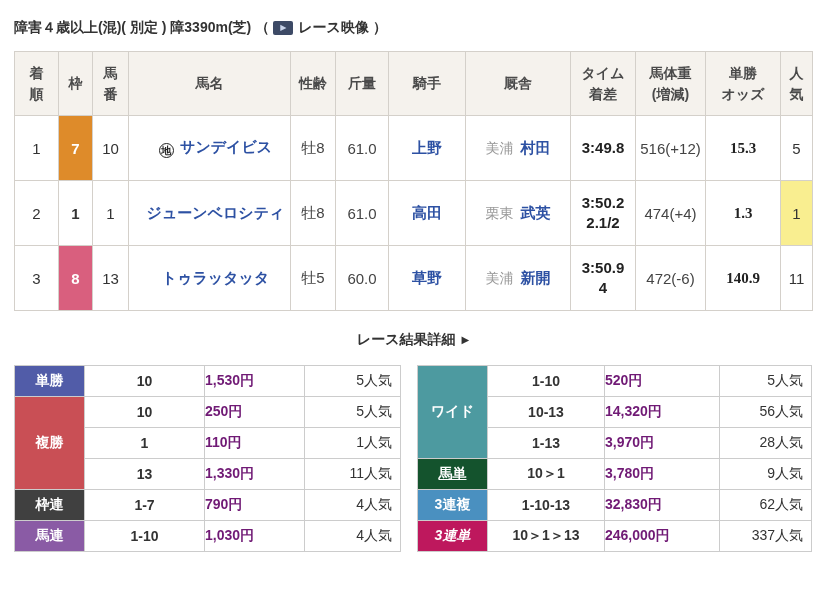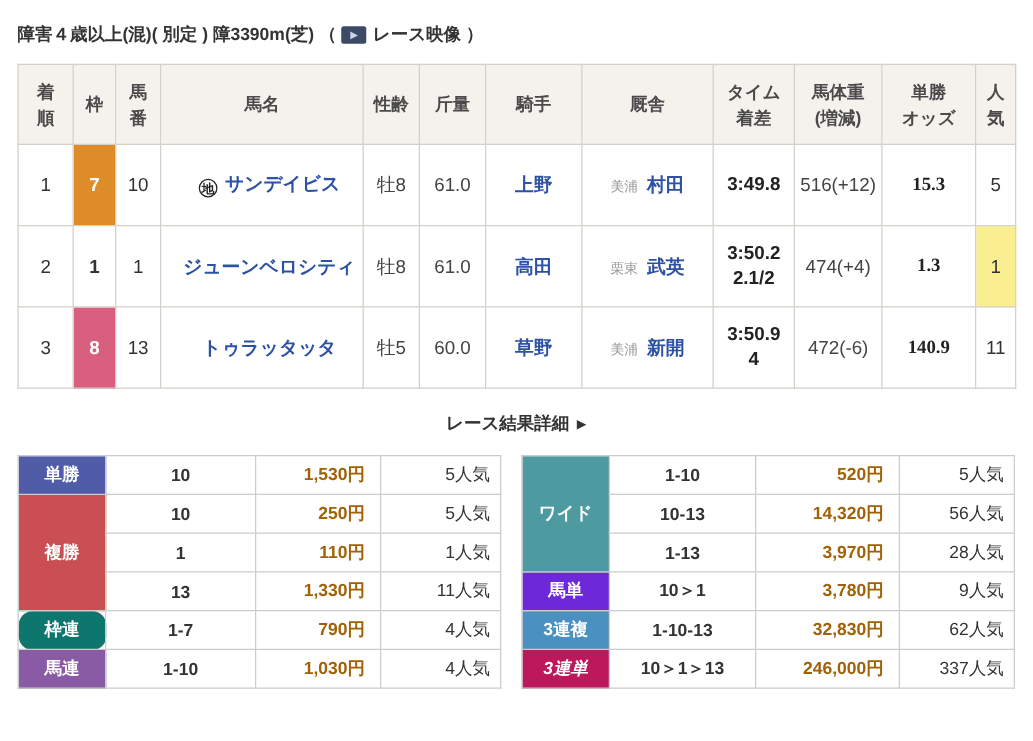--- a/index.html
+++ b/index.html
@@ -37,36 +37,36 @@
   td.c-waku { font-weight:bold; }
   td.c-name { text-align:left; padding-left:12px; }
   a.blue-link { color:#2d51a3; font-weight:bold; text-decoration:none; cursor:pointer; }
   td.c-name a { font-size:15px; }
   .mark {
     display:inline-flex; align-items:center; justify-content:center;
     width:15px; height:15px; border:1.5px solid #222; border-radius:50%;
     font-size:10px; color:#222; margin-right:2px; vertical-align:-2px; font-weight:bold;
   }
   td.c-sexage, td.c-weight, td.c-body { color:#444; }
-  td.c-stable .region { font-size:11px; color:#999; margin-right:3px; }
+  td.c-stable .region { font-size:14px; color:#999; margin-right:3px; }
   td.c-time { font-weight:bold; color:#222; line-height:1.35; }
   td.c-odds { font-weight:bold; color:#222;font-family:Liberation Serif, serif; }
 
   
   .detail-row { text-align:center; margin: 19px 0 16px 0; }
   .detail-row a { font-size:14px; font-weight:bold; color:#333; text-decoration:none; cursor:pointer; }
   .detail-row .chev { font-size:10px; margin-left:6px; vertical-align:1px; }
 
   
   .payouts { display:flex; gap:16px; }
   table.payout { border-collapse: collapse; table-layout: fixed; }
   table.payout th, table.payout td { border:1px solid #ccc; height:31px; font-size:14px; }
   table.payout th { color:#fff; font-weight:bold; width:70px; }
   table.payout td.comb { text-align:center; font-weight:bold; color:#333; }
-  table.payout td.pay  { text-align:right; padding-right:12px; font-weight:bold; color:#a16207; }
+  table.payout td.pay  { text-align:left; padding-right:12px; font-weight:bold; color:#701a75; }
   table.payout td.pop  { text-align:right; padding-right:8px; color:#333; font-weight:normal; }
   table.payout.left  td.comb{width:120px;} table.payout.left  td.pay{width:100px;} table.payout.left  td.pop{width:96px;}
   table.payout.right td.comb{width:117px;} table.payout.right td.pay{width:115px;} table.payout.right td.pop{width:92px;}
 </style>
 </head>
 <body>
 
 <div class="page">
 
 
@@ -221,21 +221,21 @@
         <td class="comb">1</td>
         <td class="pay">110円</td>
         <td class="pop">1人気</td>
       </tr>
       <tr>
         <td class="comb">13</td>
         <td class="pay">1,330円</td>
         <td class="pop">11人気</td>
       </tr>
       <tr>
-        <th style="background-color: #0f766e; border-radius: 11px;">枠連</th>
+        <th style="background-color: #404040;">枠連</th>
         <td class="comb">1-7</td>
         <td class="pay">790円</td>
         <td class="pop">4人気</td>
       </tr>
       <tr>
         <th style="background-color: rgb(138, 91, 165);">馬連</th>
         <td class="comb">1-10</td>
         <td class="pay">1,030円</td>
         <td class="pop">4人気</td>
       </tr>
@@ -254,21 +254,21 @@
         <td class="comb">10-13</td>
         <td class="pay">14,320円</td>
         <td class="pop">56人気</td>
       </tr>
       <tr>
         <td class="comb">1-13</td>
         <td class="pay">3,970円</td>
         <td class="pop">28人気</td>
       </tr>
       <tr>
-        <th style="background-color: #6d28d9;">馬単</th>
+        <th style="background-color: #14532d; text-decoration: underline;">馬単</th>
         <td class="comb">10＞1</td>
         <td class="pay">3,780円</td>
         <td class="pop">9人気</td>
       </tr>
       <tr>
         <th style="background-color: rgb(74, 144, 192);">3連複</th>
         <td class="comb">1-10-13</td>
         <td class="pay">32,830円</td>
         <td class="pop">62人気</td>
       </tr>

